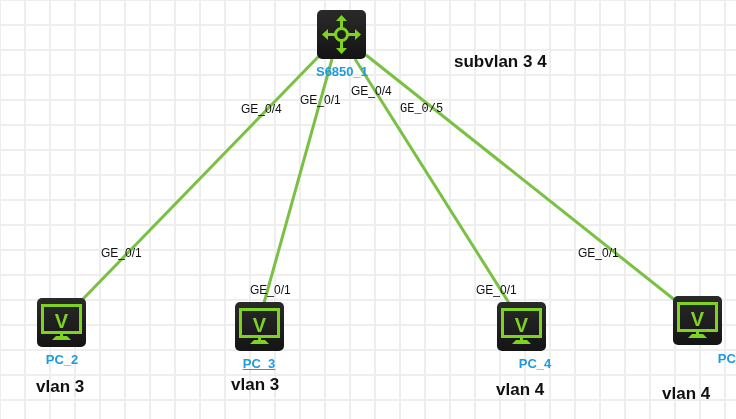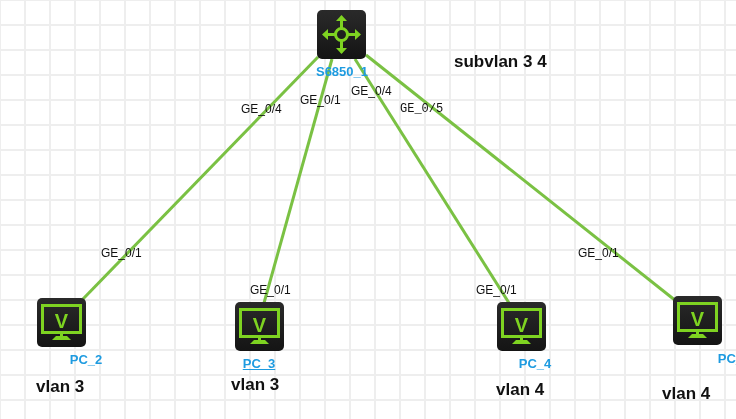--- a/index.html
+++ b/index.html
@@ -75,21 +75,21 @@
   <div class="port-label" style="left:578px; top:246px;">GE_0/1</div>
 
   <div class="device" style="left:37px; top:298px;">
     <svg width="49" height="49" viewBox="0 0 49 49">
       <rect x="5.5" y="7.5" width="38" height="27" fill="none" stroke="#7ed321" stroke-width="3"></rect>
       <text x="24.5" y="30" text-anchor="middle" fill="#7ed321" font-family="Liberation Sans, sans-serif" font-weight="bold" font-size="20">V</text>
       <rect x="23" y="34" width="3" height="4" fill="#7ed321"></rect>
       <polygon points="15,42 34,42 30,38 19,38" fill="#7ed321"></polygon>
     </svg>
   </div>
-  <div class="dev-label" style="left:62px; top:352px;margin-left:24px;">PC_2</div>
+  <div class="dev-label" style="left:62px; top:352px;">PC_2</div>
   <div class="note" style="left:36px; top:377px;">vlan 3</div>
 
   <div class="device" style="left:235px; top:302px;">
     <svg width="49" height="49" viewBox="0 0 49 49">
       <rect x="5.5" y="7.5" width="38" height="27" fill="none" stroke="#7ed321" stroke-width="3"></rect>
       <text x="24.5" y="30" text-anchor="middle" fill="#7ed321" font-family="Liberation Sans, sans-serif" font-weight="bold" font-size="20">V</text>
       <rect x="23" y="34" width="3" height="4" fill="#7ed321"></rect>
       <polygon points="15,42 34,42 30,38 19,38" fill="#7ed321"></polygon>
     </svg>
   </div>

